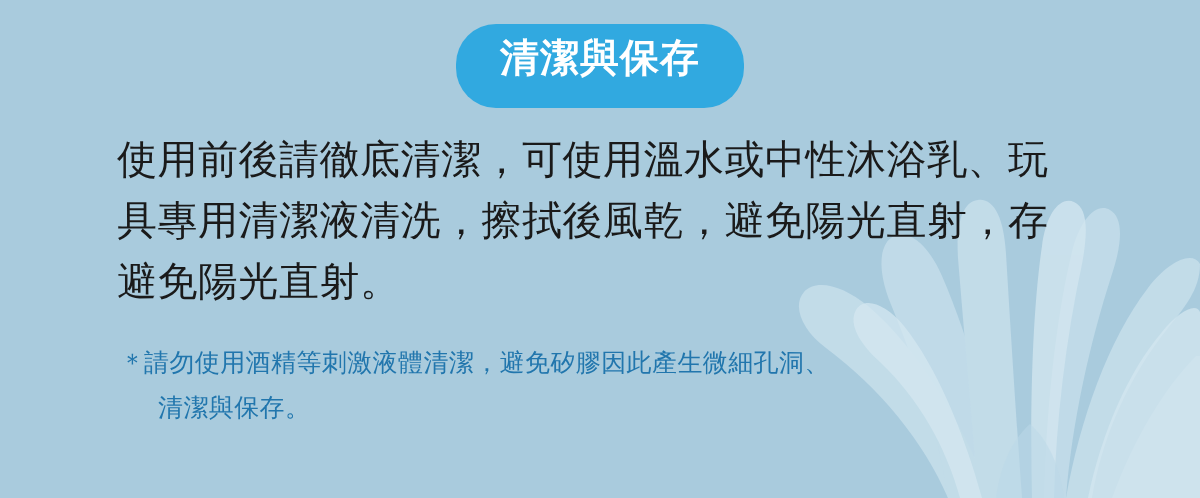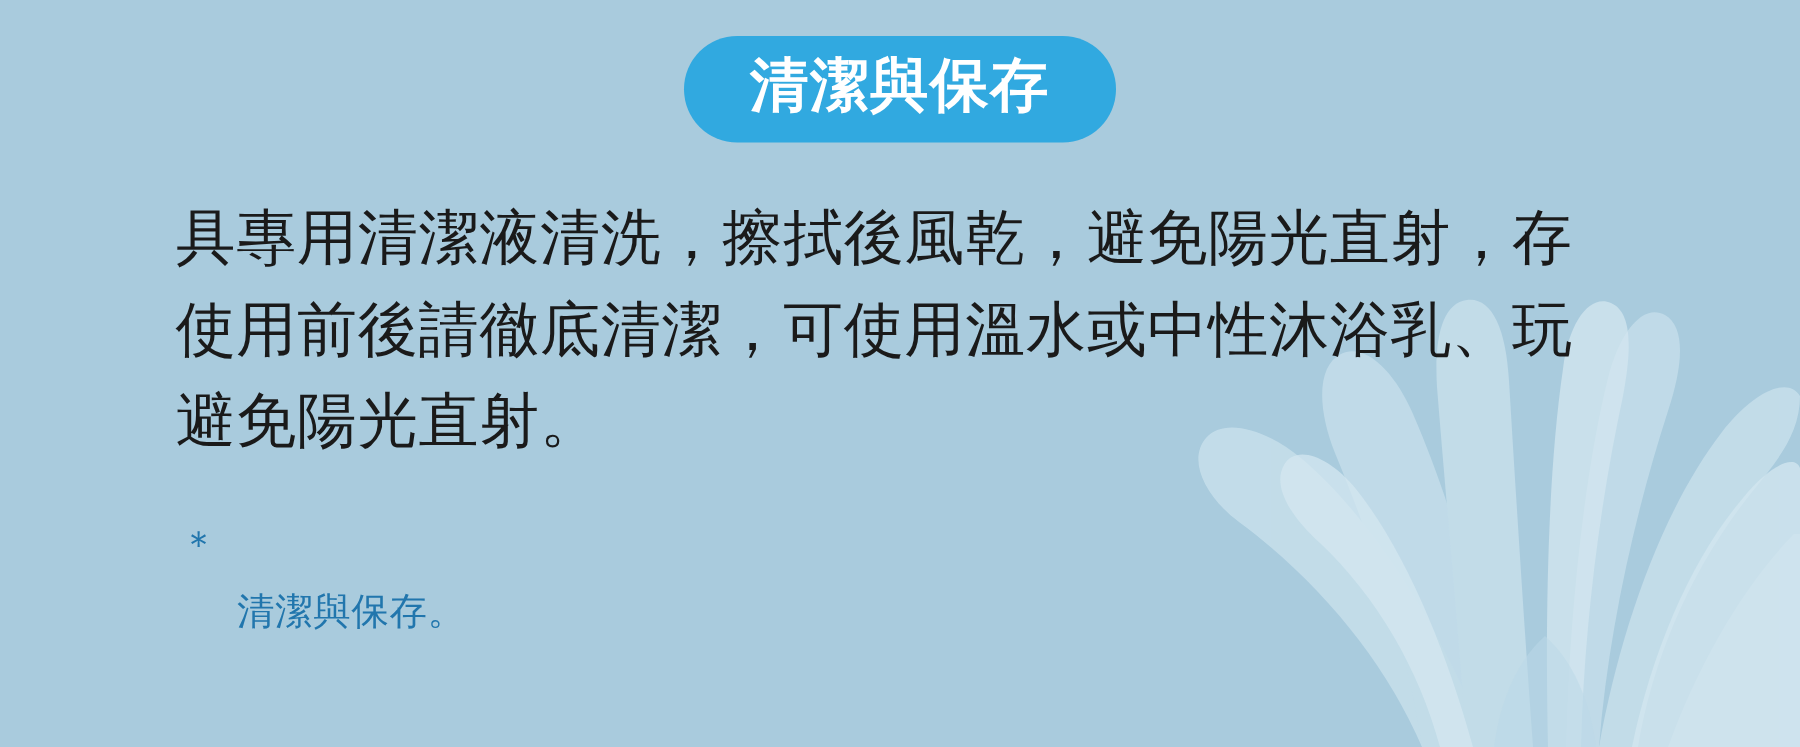--- a/index.html
+++ b/index.html
@@ -40,21 +40,21 @@
     text-align: center;
   }
   #title-pill {
     display: inline-block;
     background: #31a9e0;
     color: #ffffff;
     font-size: 39px;
     font-weight: bold;
     letter-spacing: 1px;
     line-height: 1;
-    padding: 14px 44px 18px 44px;
+    padding: 14px 44px 31px 44px;
     border-radius: 40px;
     white-space: nowrap;
   }
   
   #body-block {
     position: absolute;
     left: 117px;
     top: 129px;
     width: 960px;
   }
@@ -132,28 +132,29 @@
         <path d="M236 318 C240 286 252 260 270 244 C288 260 300 286 304 318 Z"></path>
       </g>
     </svg>
   </div>
 
   <div id="title-wrap">
     <span id="title-pill" style="background: rgb(49, 169, 224); color: rgb(255, 255, 255);">清潔與保存</span>
   </div>
 
   <div id="body-block" style="color: rgb(26, 26, 26);">
+    <div class="body-line">使用前後請徹底清潔，可使用溫水或中性沐浴乳、玩</div>
     <div class="body-line">具專用清潔液清洗，擦拭後風乾，避免陽光直射，存</div>
-    <div class="body-line">使用前後請徹底清潔，可使用溫水或中性沐浴乳、玩</div>
     <div class="body-line">避免陽光直射。</div>
   </div>
 
   <div id="footnote-block" style="color: rgb(33, 118, 173);">
     <div class="foot-row">
       <span class="foot-marker">＊</span>
+      <span class="foot-text">請勿使用酒精等刺激液體清潔，避免矽膠因此產生微細孔洞、</span>
     </div>
     <div class="foot-row cont">
       <span class="foot-marker"></span>
       <span class="foot-text">清潔與保存。</span>
     </div>
   </div>
 
 </div>
 
 </body></html>

